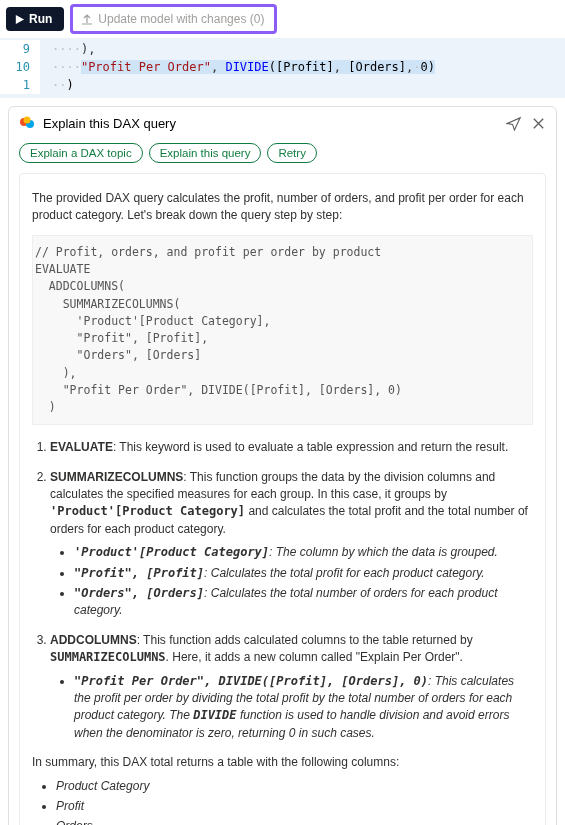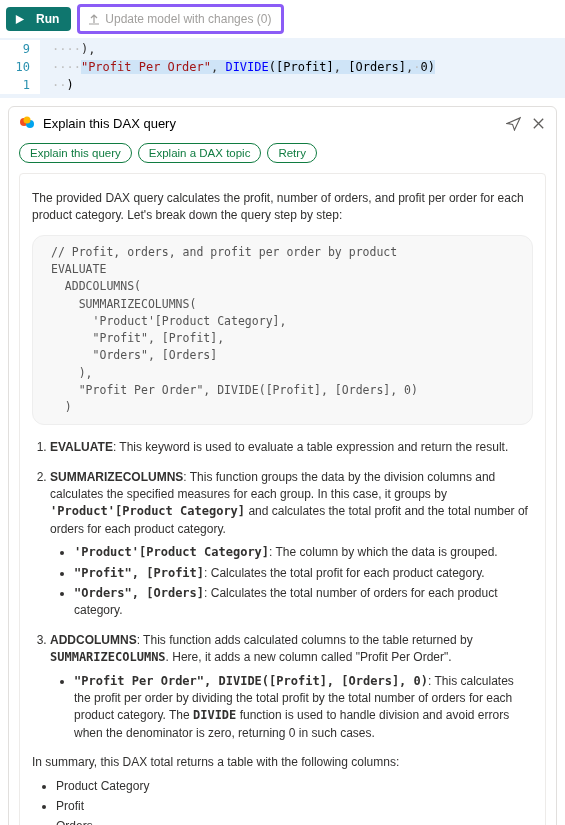--- a/index.html
+++ b/index.html
@@ -10,30 +10,30 @@
     background: #fff;
     width: 565px;
   }
   .toolbar {
     display: flex;
     gap: 6px;
     padding: 4px 6px;
     align-items: center;
   }
   .run-btn {
-    background: #0f766e;
+    background: #0f172a;
     color: #fff;
     border: none;
     border-radius: 4px;
     padding: 5px 12px 5px 8px;
     font-size: 12px;
     font-weight: 600;
     display: flex;
     align-items: center;
-    gap: 11px;
+    gap: 4px;
     cursor: pointer;
   }
   .run-btn svg { width: 11px; height: 11px; }
   .update-btn {
     background: #fff;
     color: #a19f9d;
     border: 3px solid #8b5cf6;
     border-radius: 4px;
     padding: 5px 10px 5px 8px;
     font-size: 12px;
@@ -102,32 +102,32 @@
     border: 1px solid #edebe9;
     border-radius: 4px;
     padding: 10px 12px 8px 12px;
     font-size: 12px;
     line-height: 1.45;
   }
   .response p { margin: 6px 0; }
   .code-block {
     background: #f8f8f8;
     border: 1px solid #eee;
-    border-radius: 12px;
-    padding: 8px 18px;
+    border-radius: 0;
+    padding: 8px 2px;
     margin: 10px 0 14px 0;
     font-family: Consolas, monospace;
     font-size: 11.5px;
     white-space: pre;
     color: #555;
     line-height: 1.5;
   }
   .response ol { padding-left: 18px; margin: 10px 0; }
   .response ol > li { margin-bottom: 12px; }
-  .response ul { padding-left: 24px; margin: 6px 0; list-style: disc; }
+  .response ul { padding-left: 24px; margin: 6px 0; list-style: disc; font-style: italic; }
   .response ul li { margin: 3px 0; }
   .response strong { font-weight: 700; }
   .mono { font-family: Consolas, monospace; font-weight: 600; }
   .clearfix::after { content:""; display:block; clear:both; }
 </style>
 </head>
 <body>
 
 <div class="toolbar">
   <button class="run-btn">
@@ -177,22 +177,22 @@
       </span>
       <span class="icon-btn">
         <svg viewBox="0 0 16 16" stroke="currentColor" stroke-width="1.4">
             <path d="M3 3 L13 13 M13 3 L3 13"></path>
           </svg>
       </span>
     </div>
   </div>
 
   <div class="pills">
+    <button class="pill">Explain a DAX topic</button>
     <button class="pill">Explain this query</button>
-    <button class="pill">Explain a DAX topic</button>
     <button class="pill">Retry</button>
   </div>
 
   <div class="response clearfix">
     <p>The provided DAX query calculates the profit, number of orders, and profit per order for each product category. Let's break down the query step by step:</p>
 
     <div class="code-block">// Profit, orders, and profit per order by product
 EVALUATE
   ADDCOLUMNS(
     SUMMARIZECOLUMNS(
@@ -209,21 +209,21 @@
       </li>
       <li>
         <strong>SUMMARIZECOLUMNS</strong><span>: This function groups the data by the division columns and calculates the specified measures for each group. In this case, it groups by </span><span class="mono">'Product'[Product Category]</span><span> and calculates the total profit and the total number of orders for each product category.</span>
         <ul>
           <li><span class="mono">'Product'[Product Category]</span><span>: The column by which the data is grouped.</span></li>
           <li><span class="mono">"Profit", [Profit]</span><span>: Calculates the total profit for each product category.</span></li>
           <li><span class="mono">"Orders", [Orders]</span><span>: Calculates the total number of orders for each product category.</span></li>
         </ul>
       </li>
       <li>
-        <strong>ADDCOLUMNS</strong><span>: This function adds calculated columns to the table returned by </span><span class="mono">SUMMARIZECOLUMNS</span><span>. Here, it adds a new column called "Profit Per Order".</span>
+        <strong>ADDCOLUMNS</strong><span>: This function adds calculated columns to the table returned by </span><span class="mono">SUMMARIZECOLUMNS</span><span>. Here, it adds a new column called "Explain Per Order".</span>
         <ul>
           <li><span class="mono">"Profit Per Order", DIVIDE([Profit], [Orders], 0)</span><span>: This calculates the profit per order by dividing the total profit by the total number of orders for each product category. The </span><span class="mono">DIVIDE</span><span> function is used to handle division and avoid errors when the denominator is zero, returning 0 in such cases.</span></li>
         </ul>
       </li>
     </ol>
 
     <p>In summary, this DAX total returns a table with the following columns:</p>
     <ul>
       <li>Product Category</li>
       <li>Profit</li>

